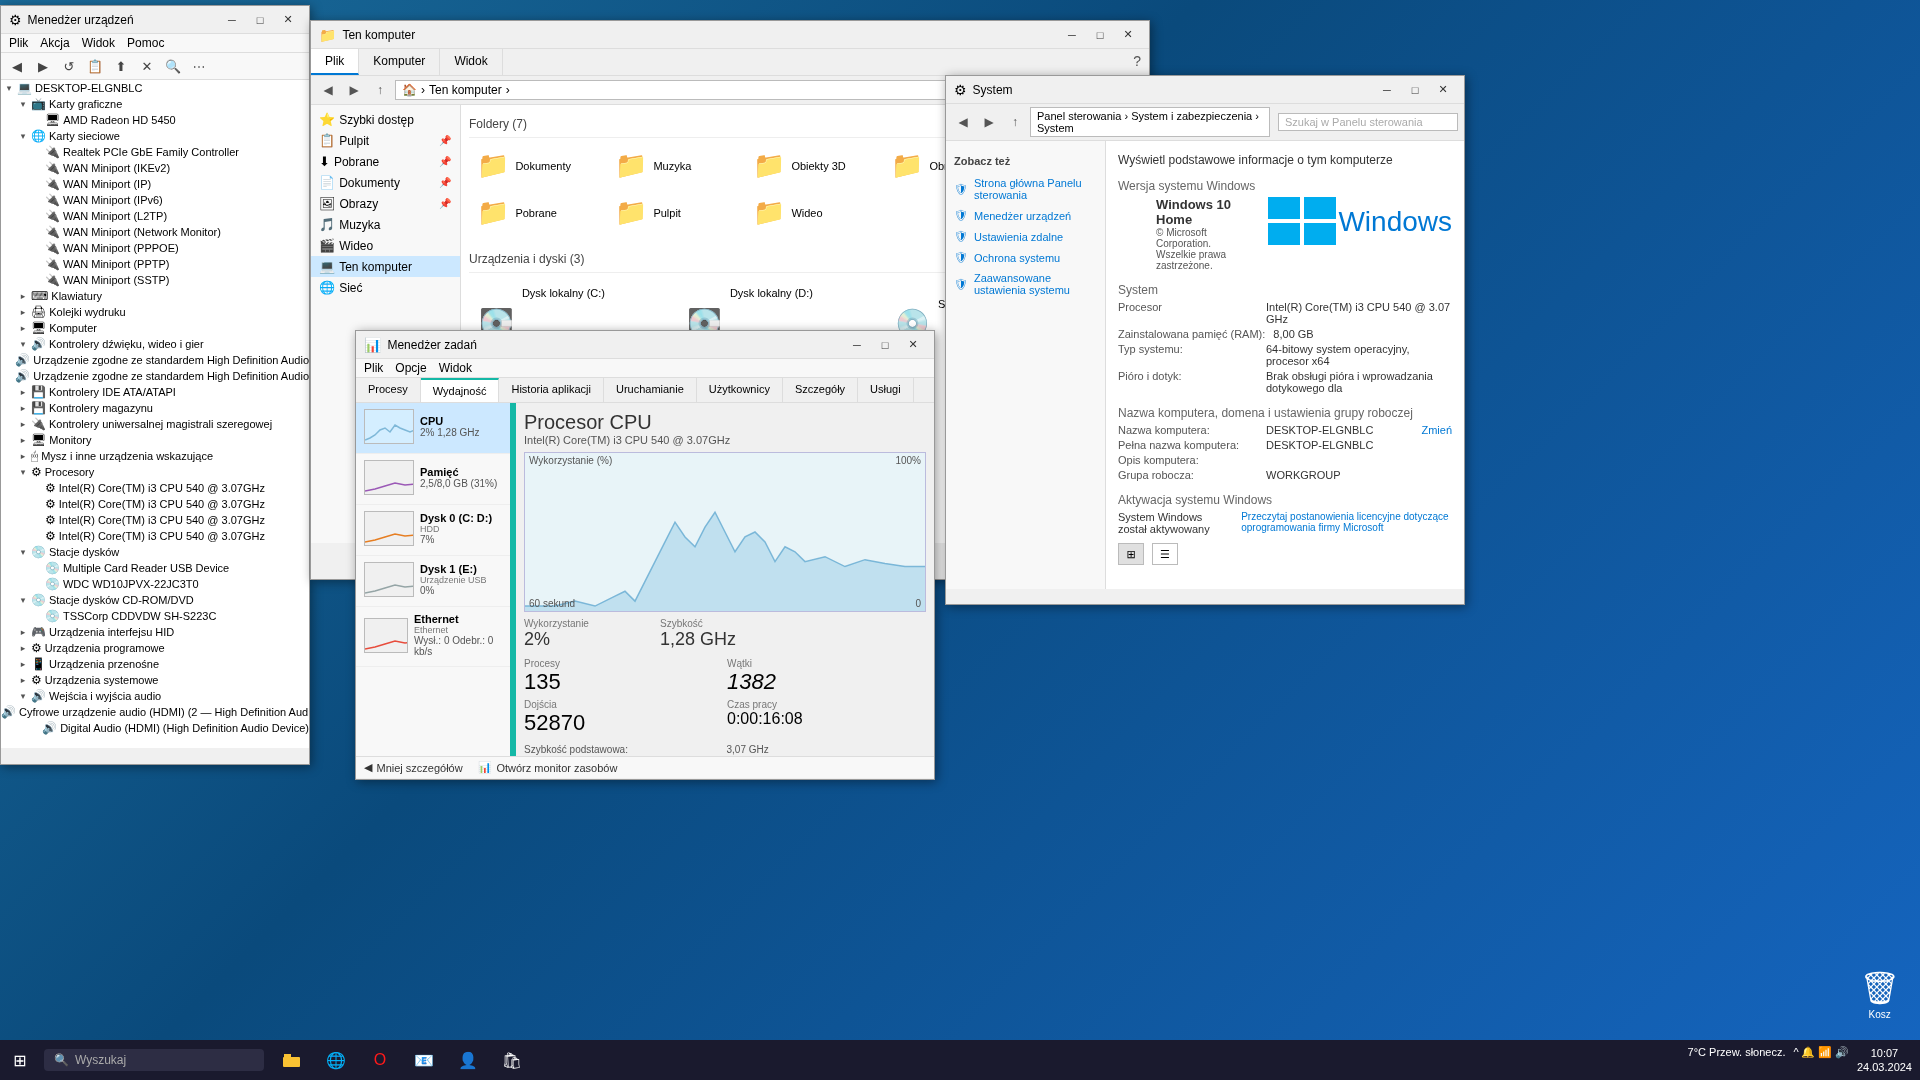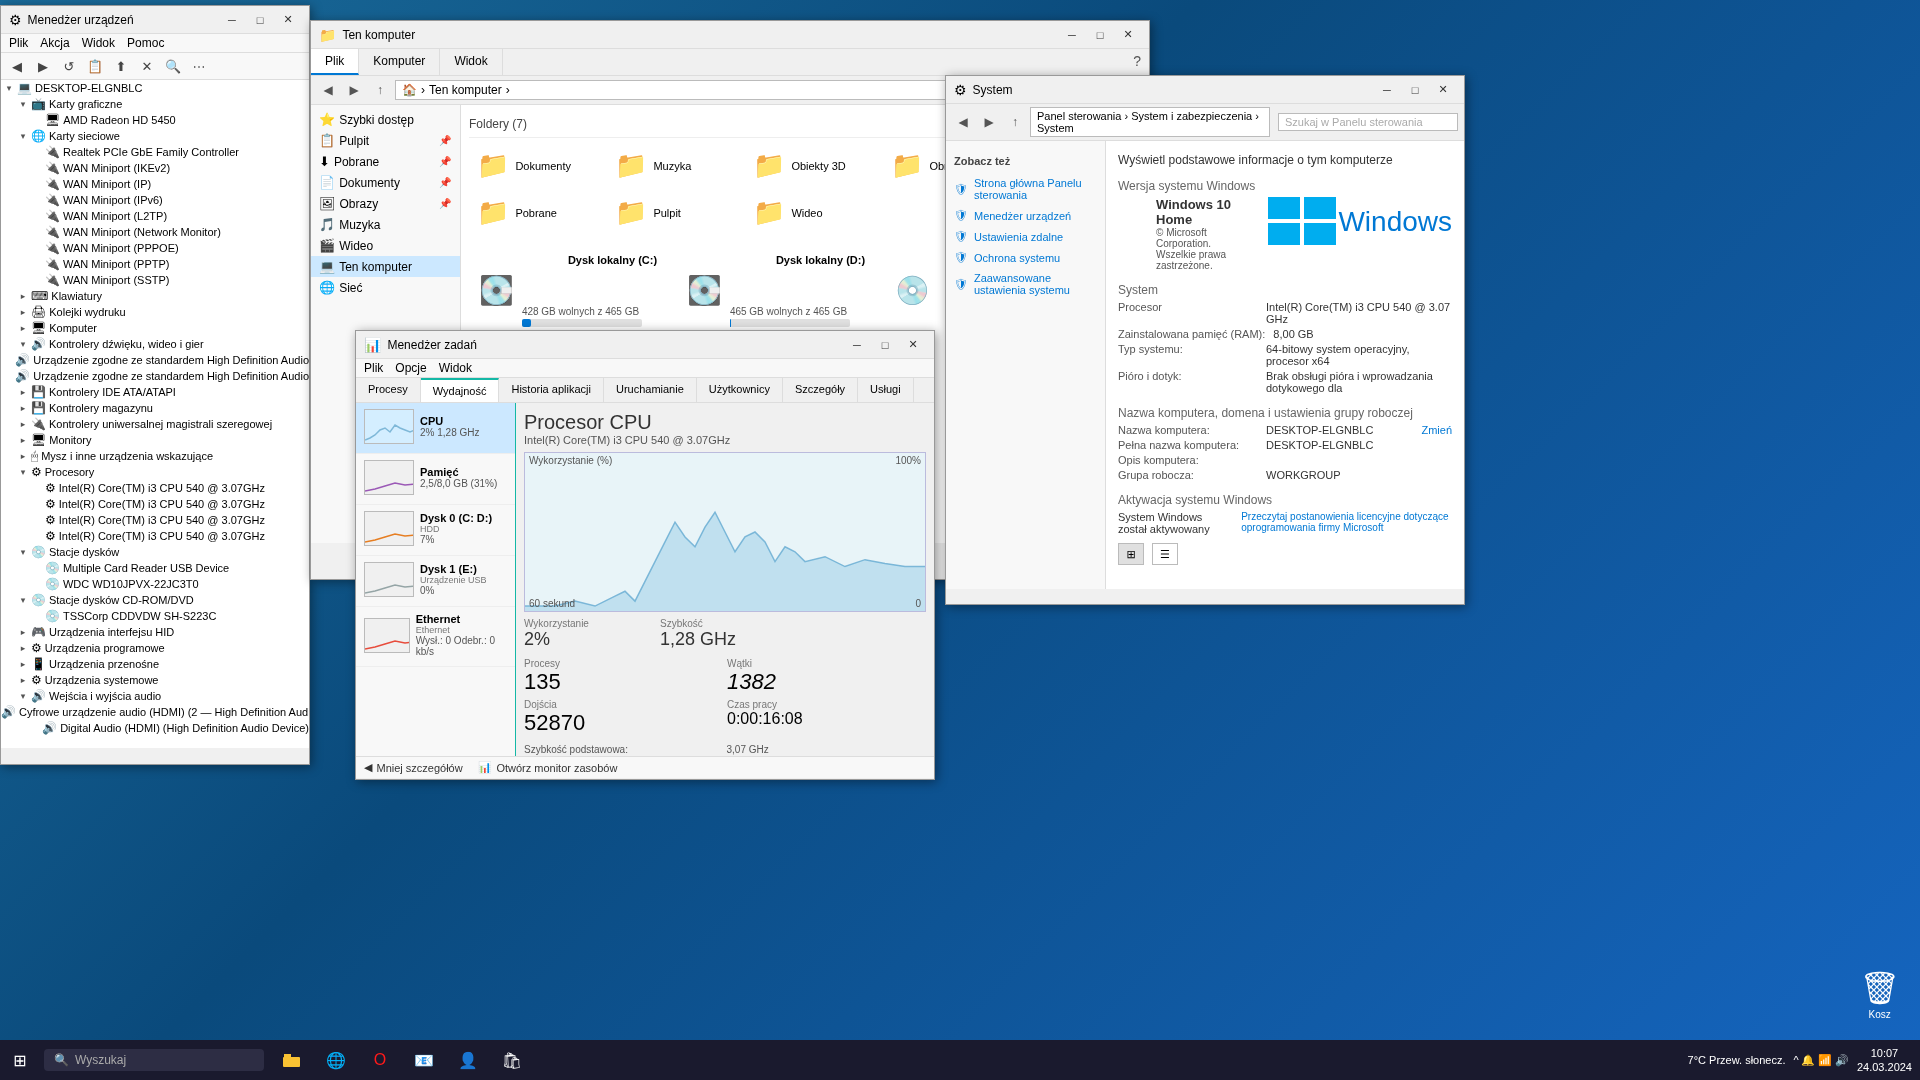--- a/index.html
+++ b/index.html
@@ -66,21 +66,21 @@
       display: flex;
       align-items: center;
       justify-content: center;
       color: white;
       font-size: 16px;
       cursor: pointer;
     }
     .taskbar-right {
       margin-left: auto;
       display: flex;
-      align-items: center;
+      align-items: flex-start;
       color: white;
       font-size: 11px;
       padding-right: 8px;
       gap: 8px;
     }
     .taskbar-time {
       display: flex;
       flex-direction: column;
       align-items: center;
       line-height: 1.3;
@@ -293,21 +293,21 @@
       display: flex;
       align-items: center;
       gap: 8px;
       padding: 6px 10px;
       cursor: pointer;
       min-width: 200px;
       border-radius: 2px;
     }
     .device-icon { font-size: 28px; }
     .device-info { font-size: 11px; }
-    .device-info .d-name { font-weight: bold; margin-bottom: 2px; margin-left: 46px; }
+    .device-info .d-name { font-weight: normal; margin-bottom: 2px; }
     .device-info .d-free { color: #555; font-size: 10px; margin-top: 40px; }
     .progress-bar-container {
       width: 120px;
       height: 8px;
       background: #e0e0e0;
       border-radius: 2px;
       margin-top: 2px;
     }
     .progress-bar-fill {
       height: 100%;
@@ -344,21 +344,21 @@
       background: white;
       border-top: 2px solid #14b8a6;
     }
     .taskmgr-body {
       display: flex;
       height: calc(100% - 95px);
     }
     .perf-sidebar {
       width: 160px;
       background: #f8f8f8;
-      border-right: 1px solid #14b8a6;
+      border-right: 6px solid #14b8a6;
       overflow-y: auto;
     }
     .perf-item {
       padding: 6px 8px;
       border-bottom: 1px solid #eee;
       cursor: pointer;
     }
     .perf-item.active { background: #cce8ff; }
     .perf-item-header {
       display: flex;
@@ -888,20 +888,21 @@
             </div>
             <div class="folder-item">
               <span class="folder-icon" style="font-size:26px;">📁</span>
               <span class="folder-name">Pulpit</span>
             </div>
             <div class="folder-item">
               <span class="folder-icon" style="font-size:26px;">📁</span>
               <span class="folder-name">Wideo</span>
             </div>
           </div>
+        <div class="section-header">Urządzenia i dyski (3)</div>
         <div class="devices-grid" id="devices-grid">
             <div class="device-item">
     <span class="device-icon">💽</span>
     <div class="device-info">
       <div class="d-name">Dysk lokalny (C:)</div>
       <div class="d-free">428 GB wolnych z 465 GB</div>
       <div class="progress-bar-container">
                   <div class="progress-bar-fill" style="width:8%; background:#0078d4;"></div>
                 </div>
     </div>

